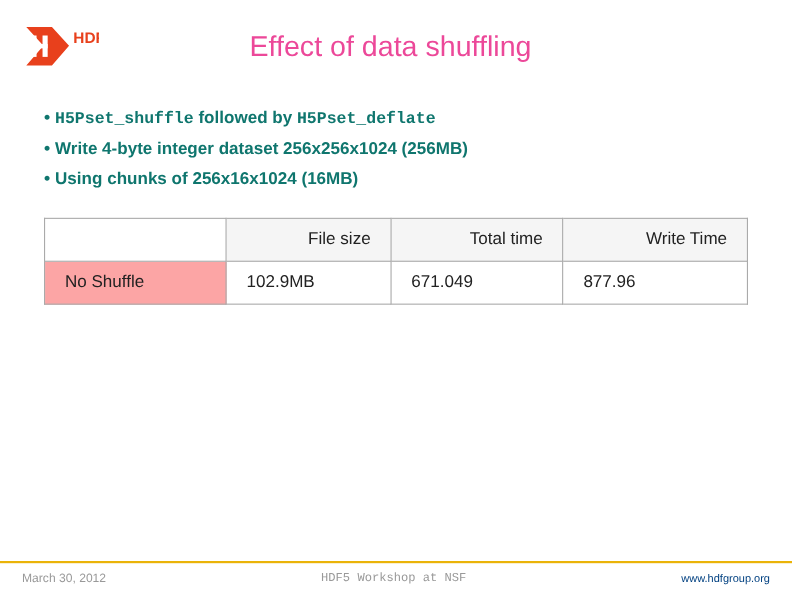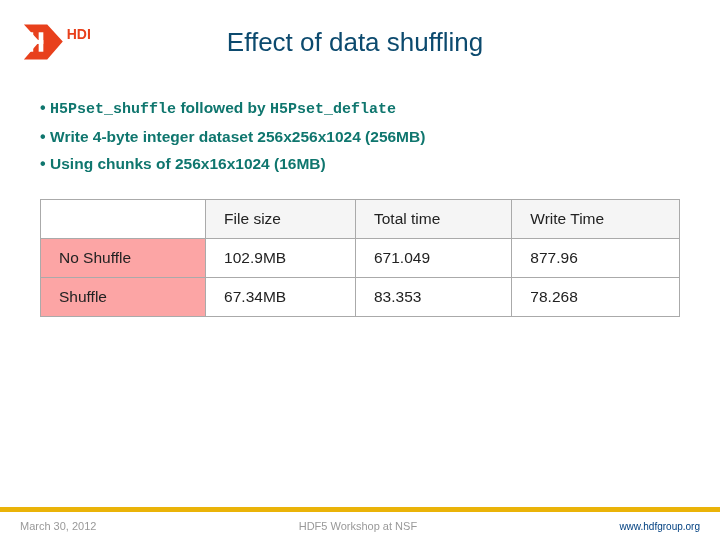--- a/index.html
+++ b/index.html
@@ -27,21 +27,21 @@
     .header {
       display: flex;
       align-items: center;
       padding: 18px 30px 10px 20px;
       border-bottom: none;
     }
 
     .title {
       font-size: 26px;
       font-weight: normal;
-      color: #0c4a6e;
+      color: #ec4899;
       flex: 1;
       text-align: center;
       padding-right: 70px;
     }
 
     
     .content {
       padding: 18px 40px 12px 40px;
       flex: 1;
     }
@@ -80,49 +80,51 @@
       border: 1px solid #aaa;
       padding: 10px 18px;
       font-size: 15.5px;
       text-align: left;
     }
 
     .data-table th {
       background: #f5f5f5;
       font-weight: normal;
       color: #222;
+      text-align: right;
     }
 
     .data-table td:first-child {
       background: #fca5a5;
     }
 
     .data-table tr:first-child th:first-child {
       background: #fff;
       border: 1px solid #aaa;
     }
 
     
     .footer {
       display: flex;
       justify-content: space-between;
       align-items: center;
       padding: 8px 20px;
-      border-top: 5px solid #eab308;
+      border-top: 2px solid #eab308;
       margin-top: auto;
     }
 
     .footer-left {
       font-size: 11px;
       color: #999;
     }
 
     .footer-center {
       font-size: 11px;
       color: #999;
+      font-family: Liberation Mono, monospace;
     }
 
     .footer-right {
       font-size: 10px;
       color: #004080;
     }
 
     
     .hdf-logo-svg {
       width: 70px;
@@ -169,26 +171,20 @@
           <th>Write Time</th>
         </tr>
       </thead>
       <tbody>
         <tr>
           <td>No Shuffle</td>
           <td>102.9MB</td>
           <td>671.049</td>
           <td>877.96</td>
         </tr>
-        <tr>
-          <td>Shuffle</td>
-          <td>67.34MB</td>
-          <td>83.353</td>
-          <td>78.268</td>
-        </tr>
       </tbody>
     </table>
 
   </div>
 
   <div class="footer">
     <span class="footer-left">March 30, 2012</span>
     <span class="footer-center">HDF5 Workshop at NSF</span>
     <span class="footer-right">www.hdfgroup.org</span>
   </div>

